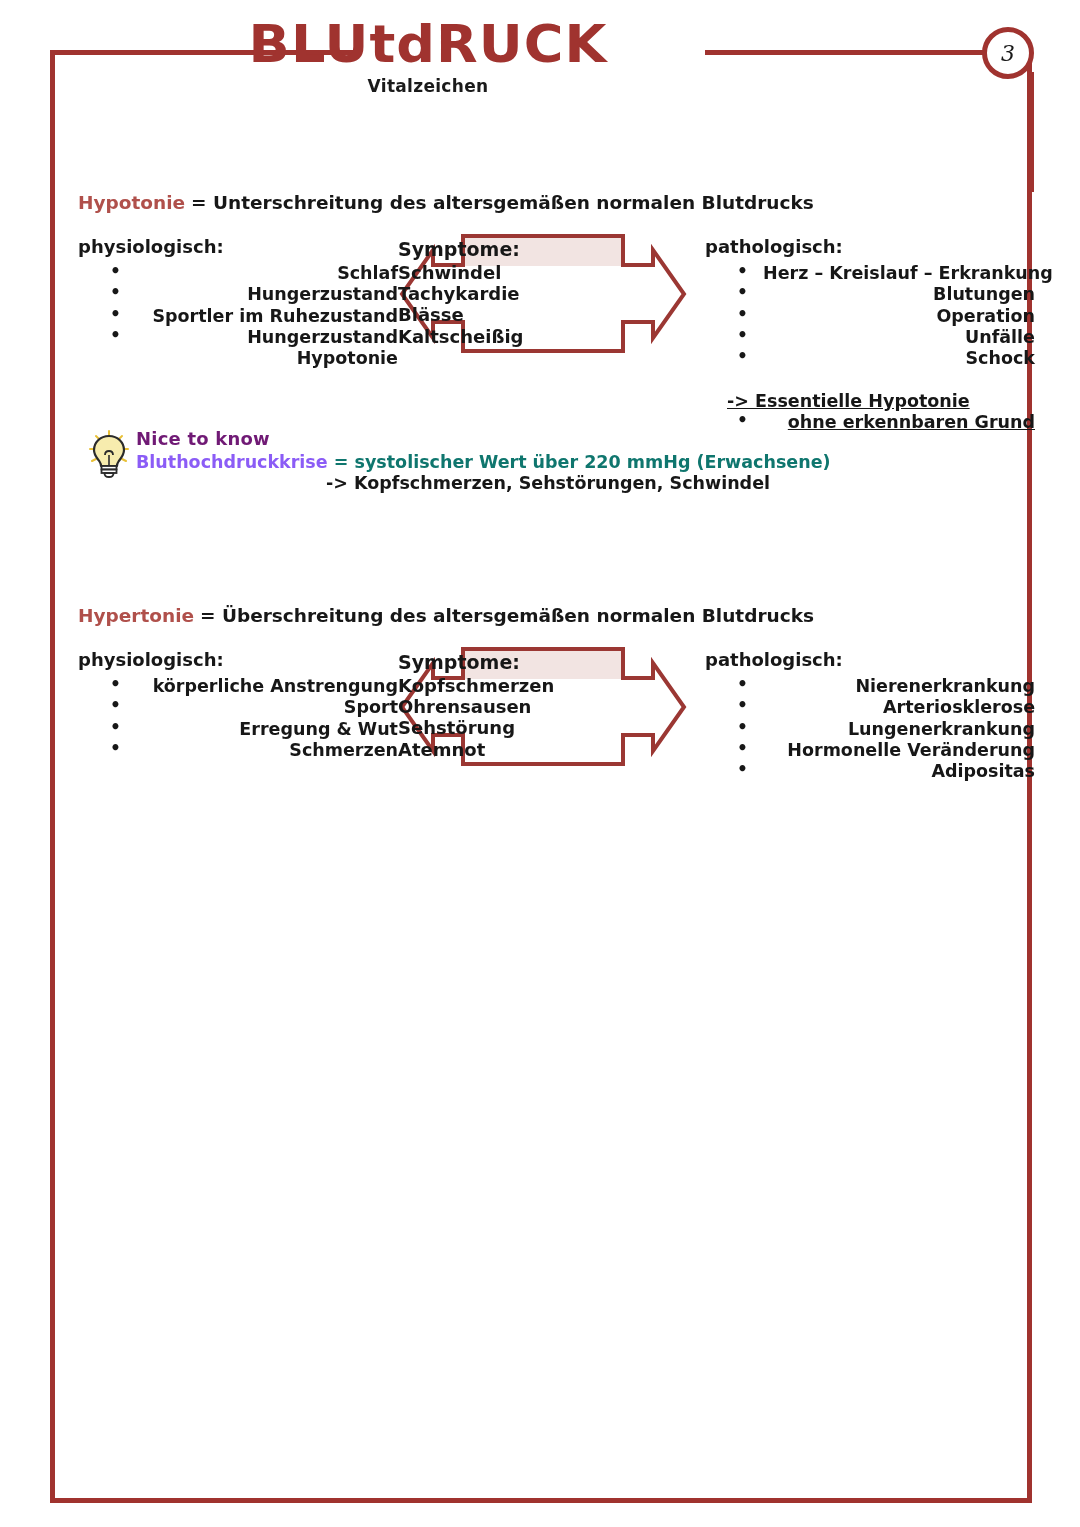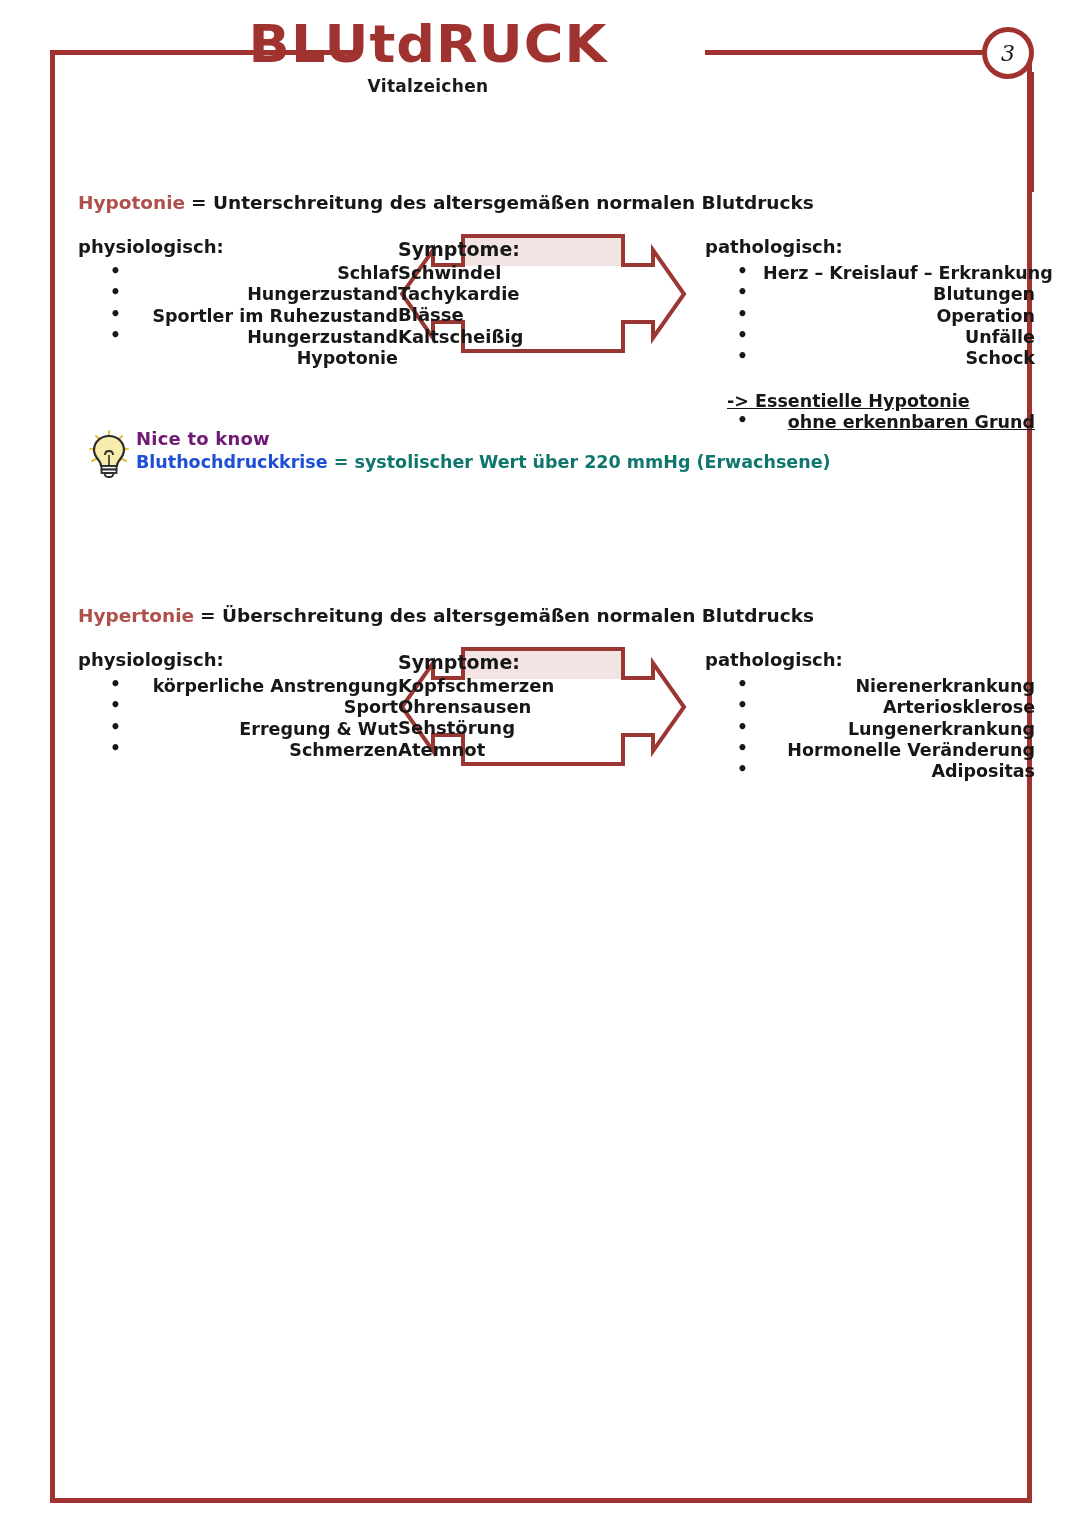--- a/index.html
+++ b/index.html
@@ -244,21 +244,21 @@
     font-weight: bold;
     color: #701a75;
     letter-spacing: 0.2px;
     margin-bottom: 3px;
   }
   .ntk-line1 {
     font-size: 17.5px;
     font-weight: bold;
     white-space: nowrap;
   }
-  .ntk-line1 .term { color: #1d4ed8; text-align: center; }
+  .ntk-line1 .term { color: #8b5cf6; text-align: center; }
   .ntk-line1 .rest { color: #0f766e; }
   .ntk-line2 {
     font-size: 17.5px;
     font-weight: bold;
     color: #171717;
     white-space: nowrap;
     padding-left: 190px;
     margin-top: 1px;
   }
 </style>
@@ -349,20 +349,21 @@
         <rect x="13.5" y="36" width="15" height="3.4" fill="#ffffff" stroke="#2b2b2b" stroke-width="1.8"></rect>
         <rect x="13.5" y="39.6" width="15" height="3.4" fill="#ffffff" stroke="#2b2b2b" stroke-width="1.8"></rect>
         <path d="M16.5 43.2 H25.5 C25.5 46 23.5 47 21 47 C18.5 47 16.5 46 16.5 43.2 Z" fill="#ffffff" stroke="#2b2b2b" stroke-width="1.8"></path>
       </svg>
     </span>
     <div class="ntk-title">Nice to know</div>
     <div class="ntk-line1">
       <span class="term">Bluthochdruckkrise</span>
       <span class="rest">= systolischer Wert über 220 mmHg (Erwachsene)</span>
     </div>
+    <div class="ntk-line2">-&gt; Kopfschmerzen, Sehstörungen, Schwindel</div>
   </div>
 </div>
 
 <div class="section hand" style="top:605px;">
 
   <div class="section-head">
     <span class="term">Hypertonie</span>
     <span class="def">= Überschreitung des altersgemäßen normalen Blutdrucks</span>
   </div>
 

